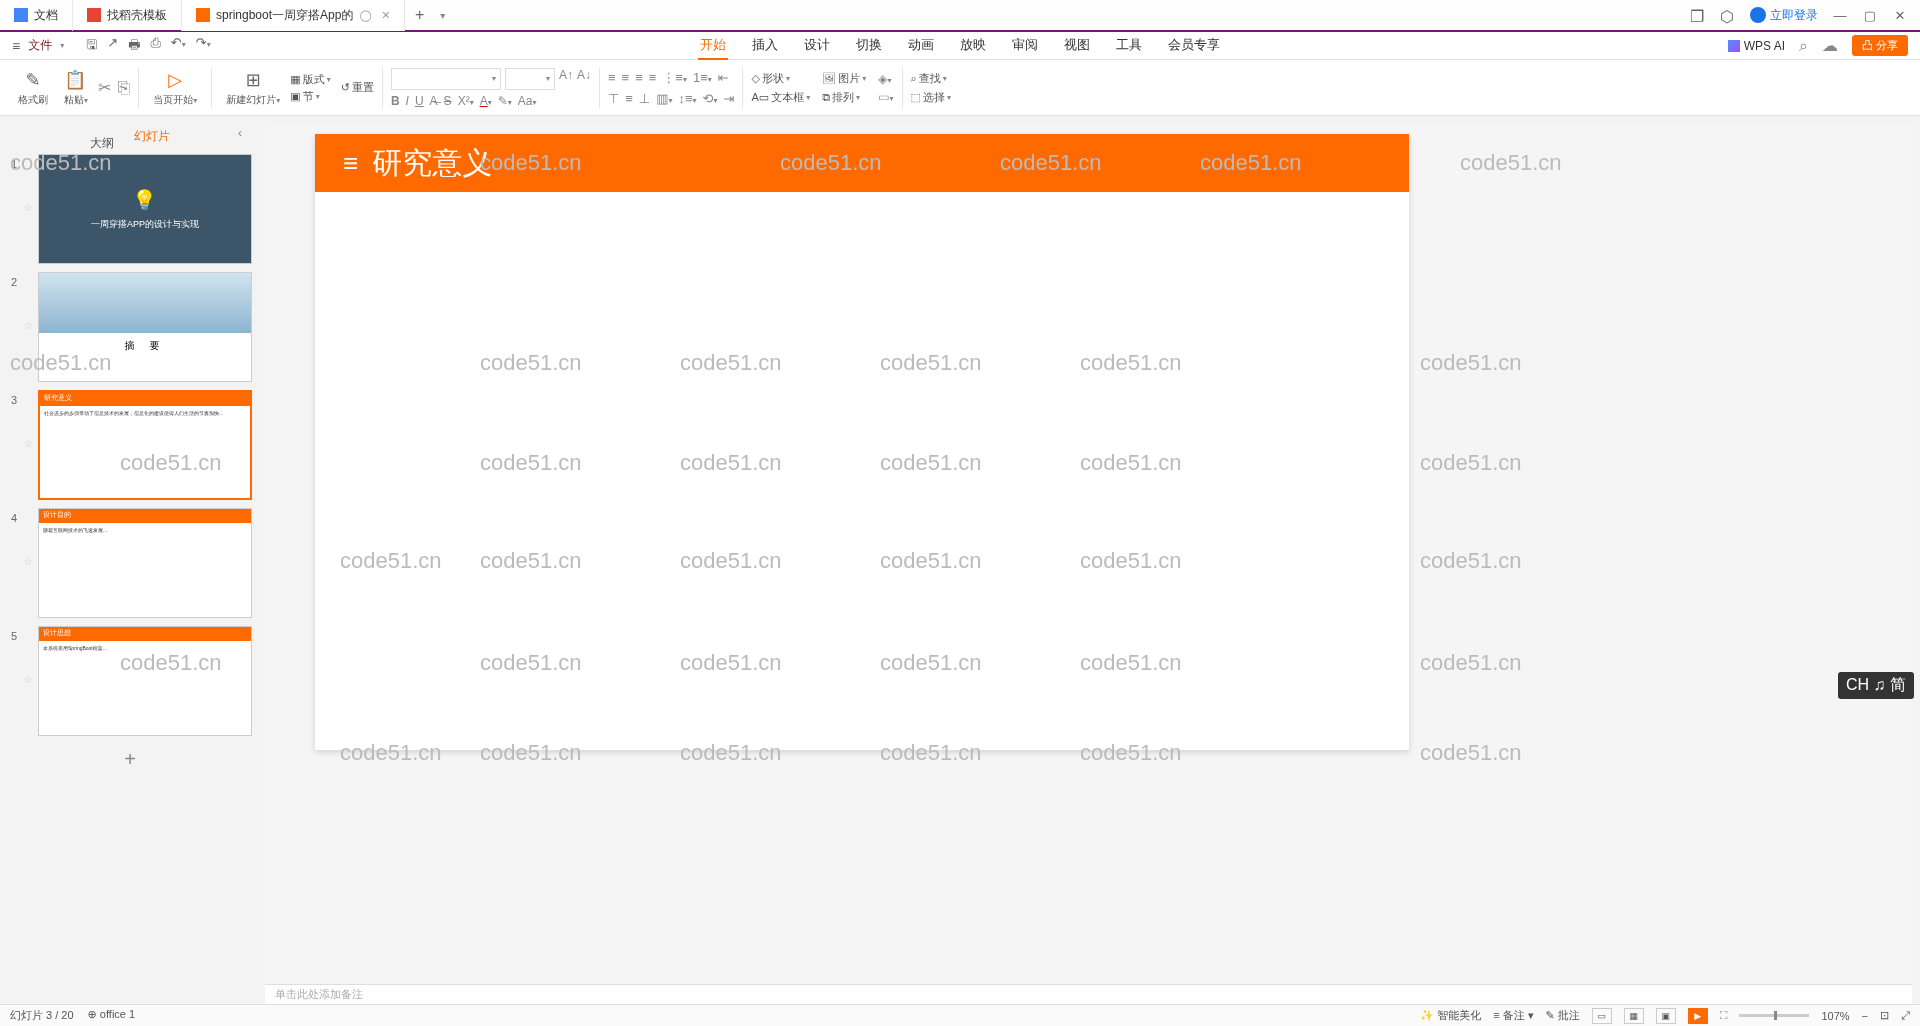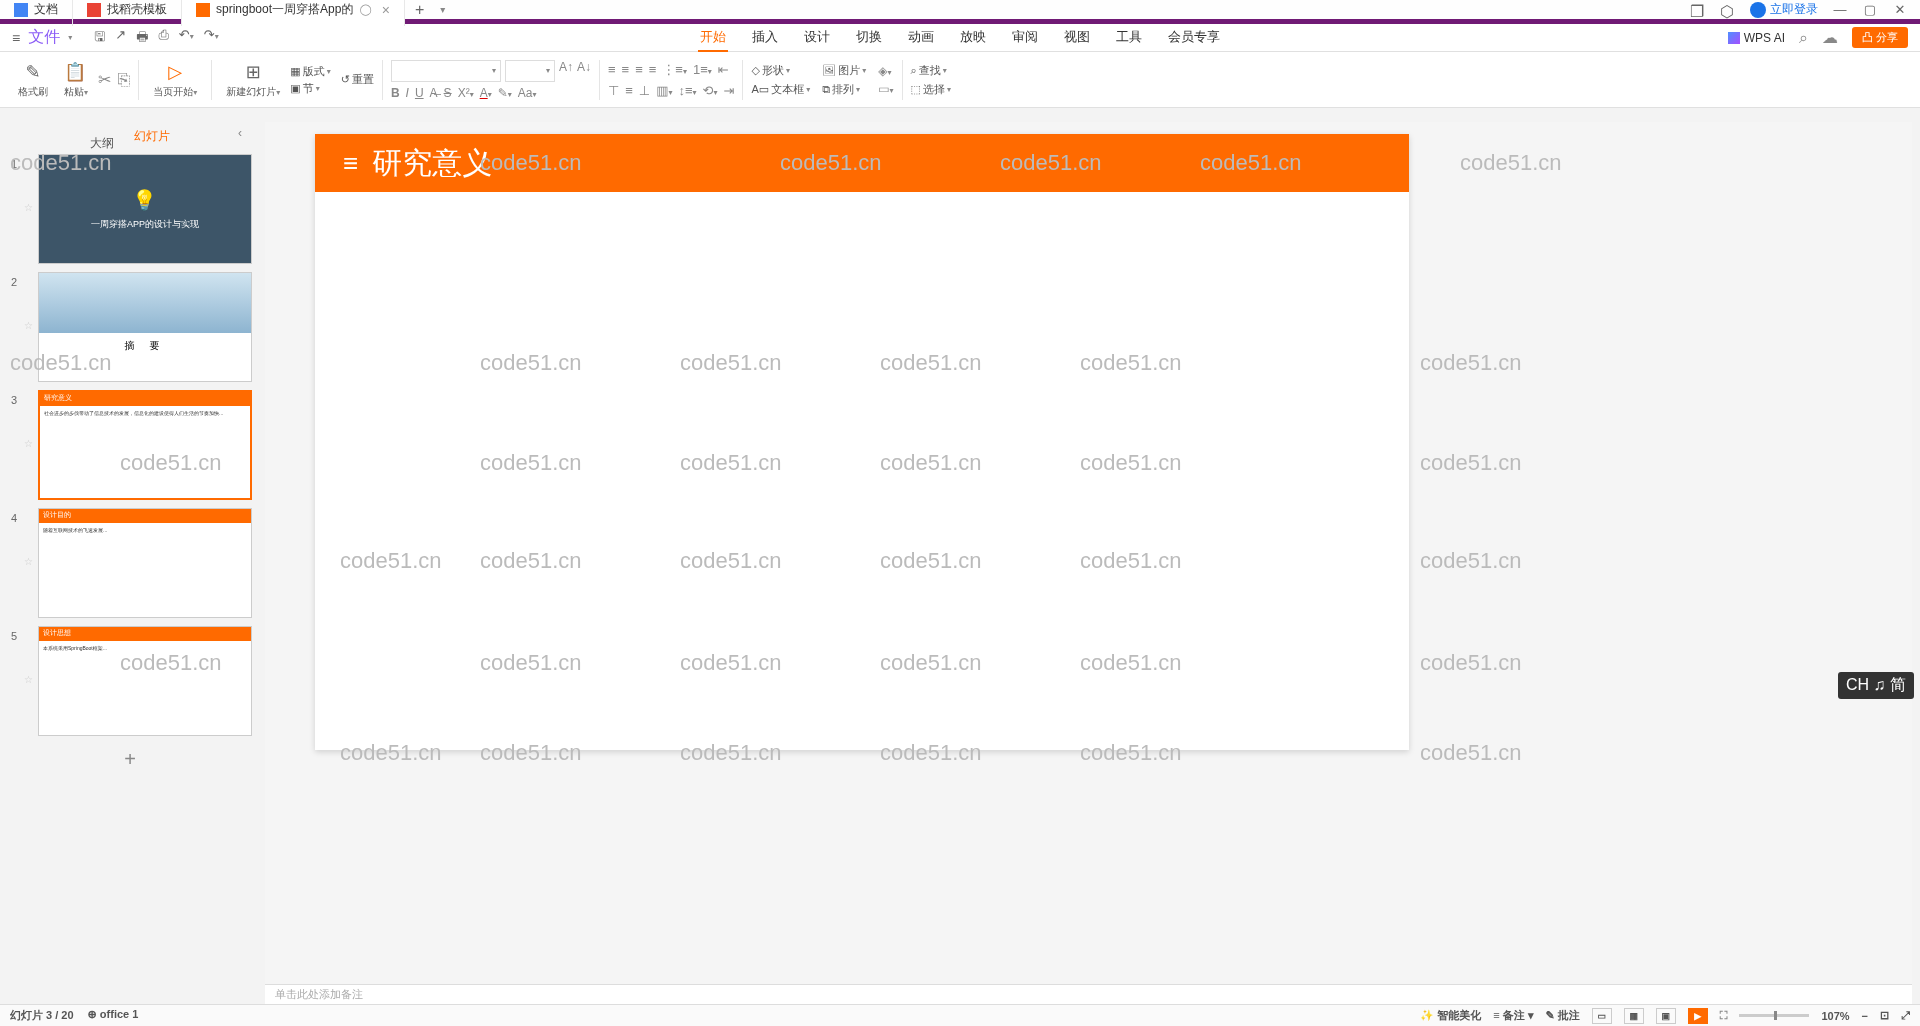--- a/index.html
+++ b/index.html
@@ -1,35 +1,35 @@
 <!DOCTYPE html>
 <html><head>
 <meta charset="utf-8">
 <style>
 * { margin: 0; padding: 0; box-sizing: border-box; font-family: "Microsoft YaHei", sans-serif; }
 body { width: 1920px; height: 1026px; background: #f3f3f3; overflow: hidden; position: relative; }
 
 
-.titlebar { height: 24px; background: #fefefe; display: flex; align-items: center; border-bottom: 5px solid #701a75; }
+.titlebar { height: 32px; background: #fefefe; display: flex; align-items: center; border-bottom: 2px solid #701a75; }
 .tab { height: 32px; padding: 0 14px; display: flex; align-items: center; gap: 6px; font-size: 12px; color: #333; border-right: 1px solid #e8e8e8; cursor: pointer; }
 .tab.active { background: #fff; }
 .tab-icon { width: 14px; height: 14px; display: inline-block; }
 .tab-close { color: #999; font-size: 14px; margin-left: 4px; }
 .tab-add { padding: 0 10px; color: #666; font-size: 16px; cursor: pointer; }
 .title-right { margin-left: auto; display: flex; align-items: center; gap: 14px; padding-right: 12px; }
 .title-right .ico { width: 16px; height: 16px; color: #666; cursor: pointer; }
 .login-btn { color: #1a73e8; font-size: 12px; display: flex; align-items: center; gap: 4px; }
 .login-avatar { width: 16px; height: 16px; border-radius: 50%; background: #1a73e8; }
 .win-btn { width: 16px; text-align: center; color: #666; font-size: 13px; cursor: pointer; }
 
 
 .menurow { height: 28px; background: #fff; display: flex; align-items: center; padding: 0 12px; border-bottom: 1px solid #e0e0e0; }
 .menu-left { display: flex; align-items: center; gap: 8px; }
 .hamburger { font-size: 14px; color: #666; }
-.file-menu { font-size: 16px; color: #8b5cf6; }
+.file-menu { font-size: 12px; color: #7f1d1d; }
 .ql { display: flex; gap: 10px; margin-left: 14px; }
 .ql .ico { color: #666; font-size: 13px; cursor: pointer; }
 .ribbon-tabs { position: absolute; left: 50%; transform: translateX(-50%); display: flex; gap: 22px; }
 .rtab { font-size: 13px; color: #333; padding: 4px 2px; cursor: pointer; }
 .rtab.active { color: #ff6a00; border-bottom: 2px solid #ff6a00; }
 .menu-right { margin-left: auto; display: flex; align-items: center; gap: 14px; }
 .wps-ai { font-size: 12px; color: #333; display: flex; align-items: center; gap: 4px; }
 .ai-ico { width: 12px; height: 12px; background: linear-gradient(135deg,#4f8fff,#a54fff); }
 .share-btn { background: #ff6a00; color: #fff; font-size: 11px; padding: 3px 10px; border-radius: 3px; cursor: pointer; }
 
@@ -78,21 +78,21 @@
 .watermark-big { text-align: center; color: #d80000; font-size: 32px; margin-top: 30px; font-weight: bold; letter-spacing: 2px; }
 
 
 .wm { position: absolute; inset: 0; pointer-events: none; }
 .wm span { position: absolute; color: #bbb; font-size: 22px; white-space: nowrap; }
 
 
 .notes { position: absolute; left: 265px; right: 8px; bottom: 22px; height: 20px; background: #fff; border-top: 1px solid #ddd; font-size: 11px; color: #aaa; padding: 2px 10px; }
 
 
-.status { position: absolute; bottom: 0; left: 0; right: 0; height: 22px; background: #fafafa; border-top: 1px solid #ddd; display: flex; align-items: center; font-size: 11px; color: #555; padding: 0 10px; font-weight: bold; }
+.status { position: absolute; bottom: 0; left: 0; right: 0; height: 22px; background: #fafafa; border-top: 1px solid #ddd; display: flex; align-items: center; font-size: 11px; color: #555; padding: 0 10px; }
 .status .sl { display: flex; gap: 14px; }
 .status .sr { margin-left: auto; display: flex; align-items: center; gap: 12px; }
 .status .vbtn { width: 20px; height: 16px; border: 1px solid #ccc; cursor: pointer; display:flex; align-items:center; justify-content:center; font-size:9px; }
 .status .vbtn.act { background: #ff6a00; border-color: #ff6a00; color: #fff; }
 .zoombar { width: 70px; height: 3px; background: #ccc; position: relative; }
 .zoombar::after { content:''; position:absolute; left:50%; top:-3px; width:3px; height:9px; background:#888; }
 
 
 .ime { position: absolute; right: 6px; top: 672px; background: #333; color: #fff; font-size: 16px; padding: 3px 8px; border-radius: 3px; }
 </style>

